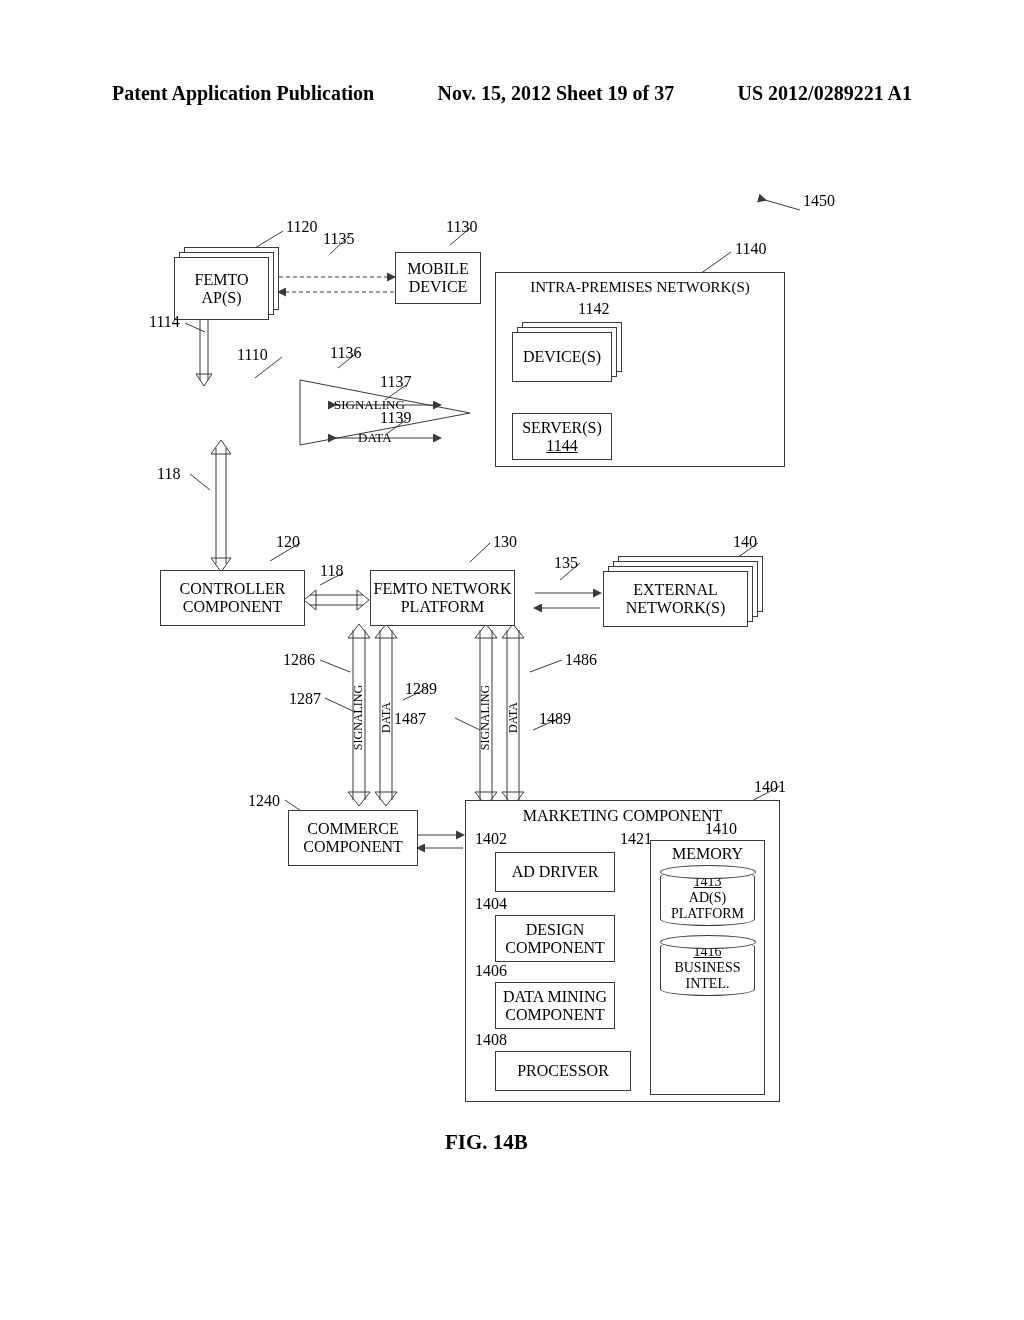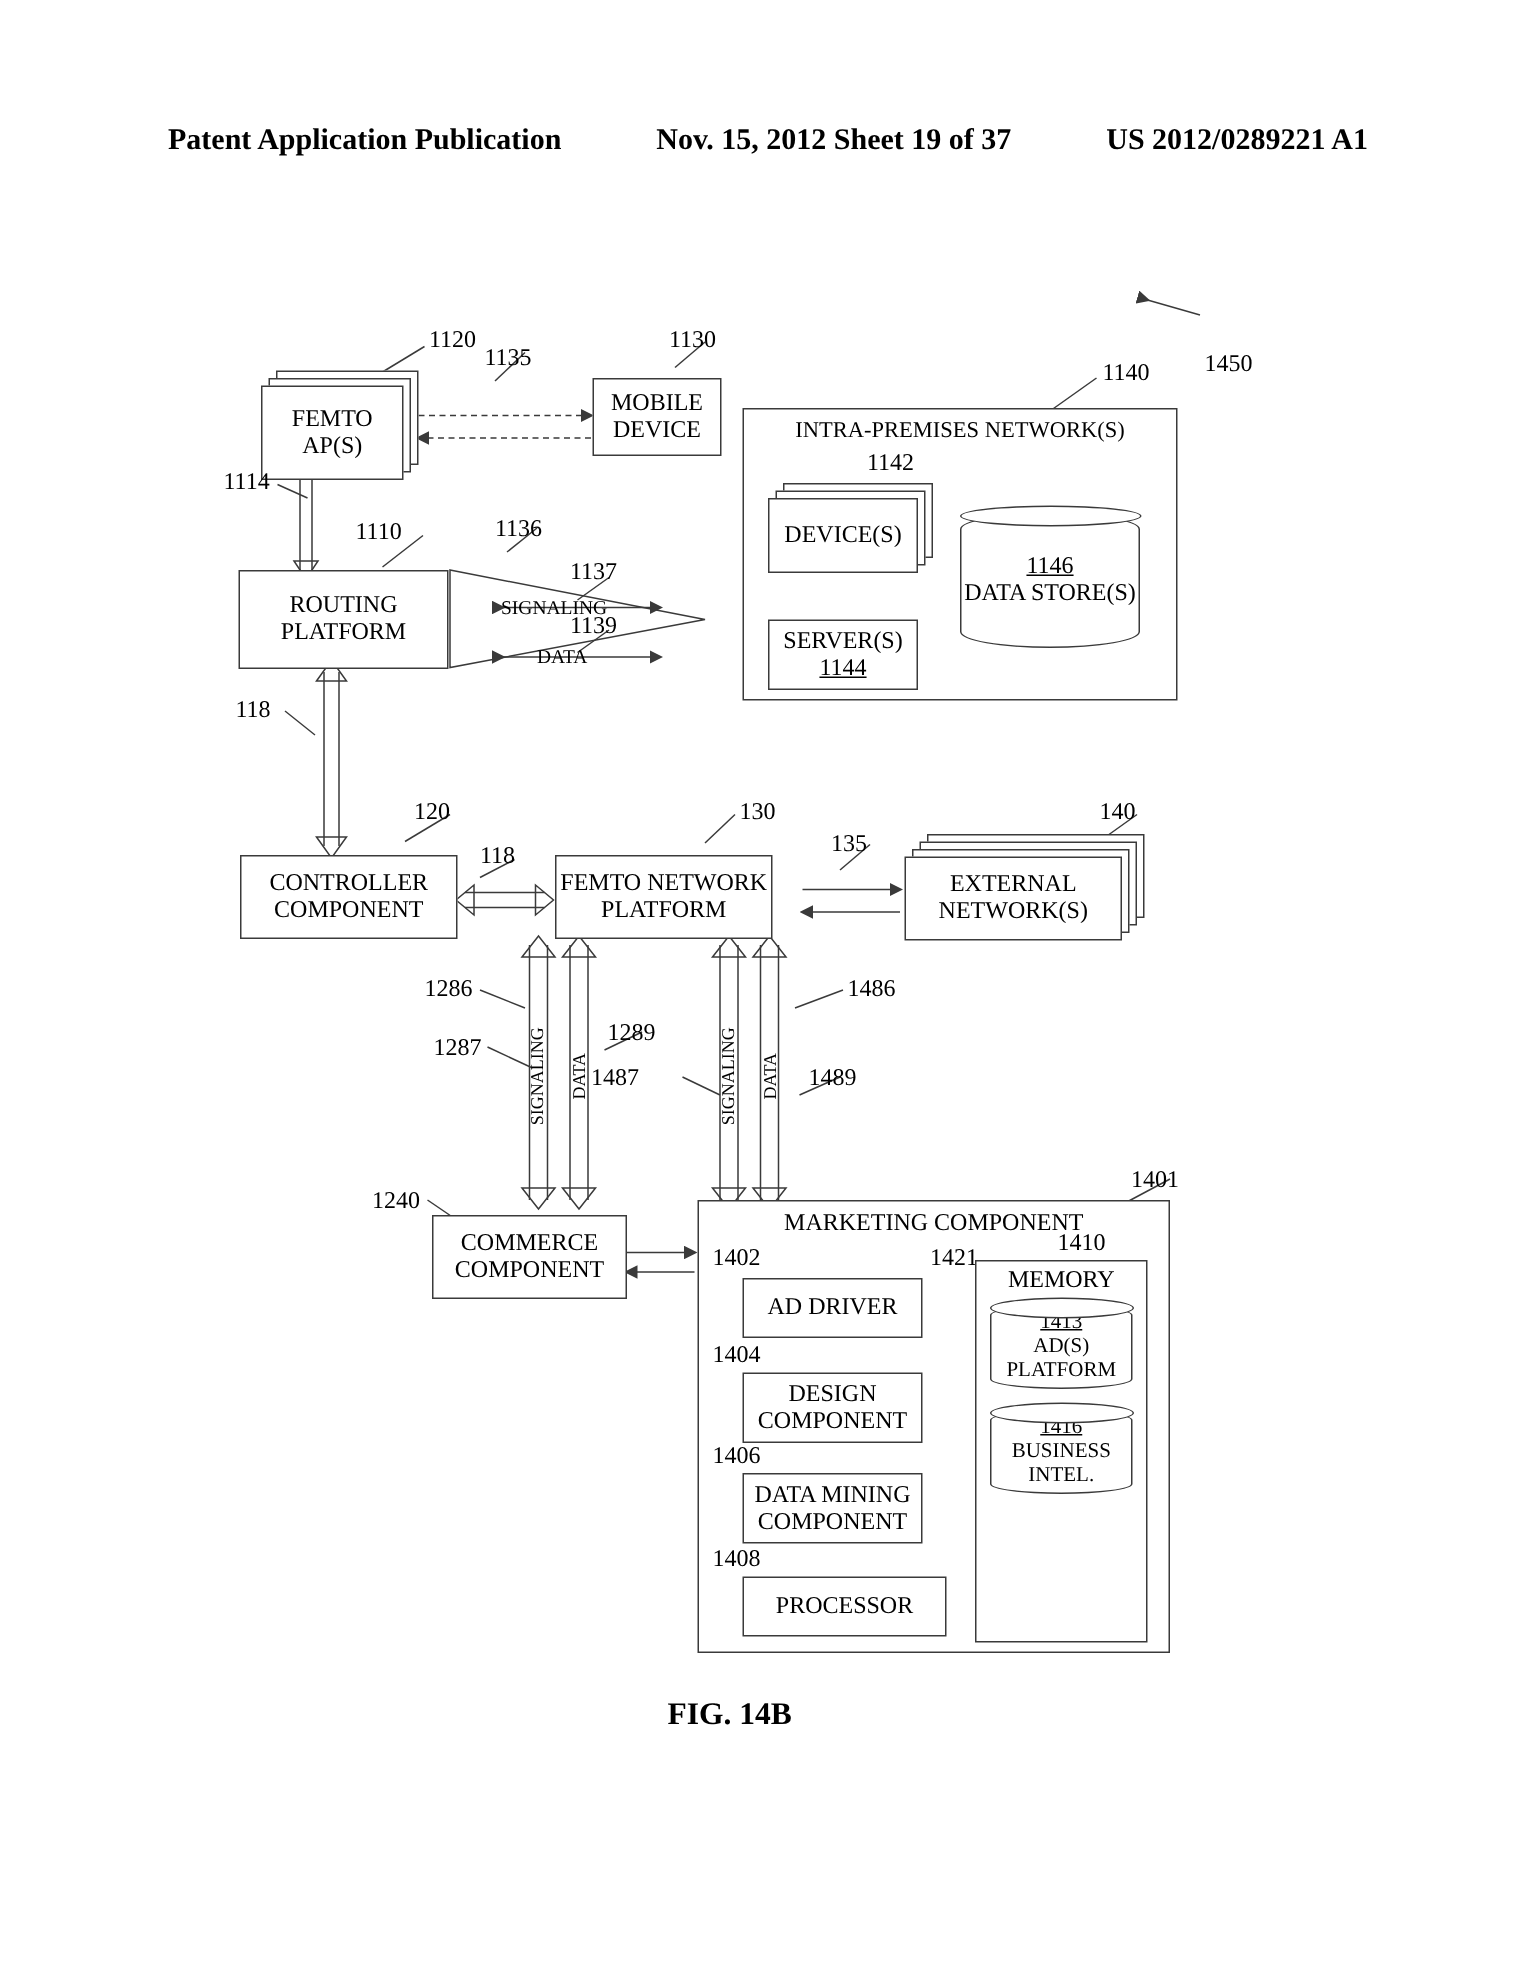--- a/index.html
+++ b/index.html
@@ -196,21 +196,21 @@
     <path d="M502,792 L513,806 L524,792 Z" fill="none" stroke="#3a3a3a"></path>
 
     <path d="M418,835 L463,835" stroke="#3a3a3a" fill="none" marker-end="url(#arr)"></path>
     <path d="M463,848 L418,848" stroke="#3a3a3a" fill="none" marker-end="url(#arr)"></path>
 
     <path d="M618,873 L648,873 L648,848" stroke="#3a3a3a" fill="none"></path>
 
     <path d="M618,1070 L636,1070 L636,1092 L766,1092 L766,848" stroke="#3a3a3a" fill="none" stroke-width="1"></path>
   </svg>
 
-  <div class="label" style="left:803px; top:192px;margin-top:42px;">1450</div>
+  <div class="label" style="left:803px; top:192px;">1450</div>
 
   <div class="stack" style="left:184px; top:247px; width:95px; height:63px;"></div>
   <div class="stack" style="left:179px; top:252px; width:95px; height:63px;"></div>
   <div class="box" style="left:174px; top:257px; width:95px; height:63px;">
     <span>FEMTO AP(S)</span>
   </div>
   <div class="label" style="left:286px; top:218px;">1120</div>
   <div class="label" style="left:323px; top:230px;">1135</div>
 
   <div class="box" style="left:395px; top:252px; width:86px; height:52px;">
@@ -228,28 +228,21 @@
   <div class="stack" style="left:517px; top:327px; width:100px; height:50px;"></div>
   <div class="box" style="left:512px; top:332px; width:100px; height:50px;">
     <span>DEVICE(S)</span>
   </div>
 
   <div class="box" style="left:512px; top:413px; width:100px; height:47px;">
     <span>SERVER(S)</span>
     <span class="underline">1144</span>
   </div>
 
-  <div class="cyl" style="left:640px; top:342px; width:120px; height:90px; display:flex; flex-direction:column; align-items:center; justify-content:center;">
-    <span class="underline">1146</span>
-    <span style="text-align:center;">DATA STORE(S)</span>
-  </div>
-
-  <div class="box" style="left:159px; top:380px; width:140px; height:66px;">
-    <span>ROUTING PLATFORM</span>
-  </div>
+
   <div class="label" style="left:149px; top:313px;">1114</div>
   <div class="label" style="left:237px; top:346px;">1110</div>
   <div class="label" style="left:330px; top:344px;">1136</div>
   <div class="label" style="left:380px; top:373px;">1137</div>
   <div class="label" style="left:334px; top:397px; font-size:13px;">SIGNALING</div>
   <div class="label" style="left:380px; top:409px;">1139</div>
   <div class="label" style="left:358px; top:430px; font-size:13px;">DATA</div>
 
   <div class="label" style="left:157px; top:465px;">118</div>
 

